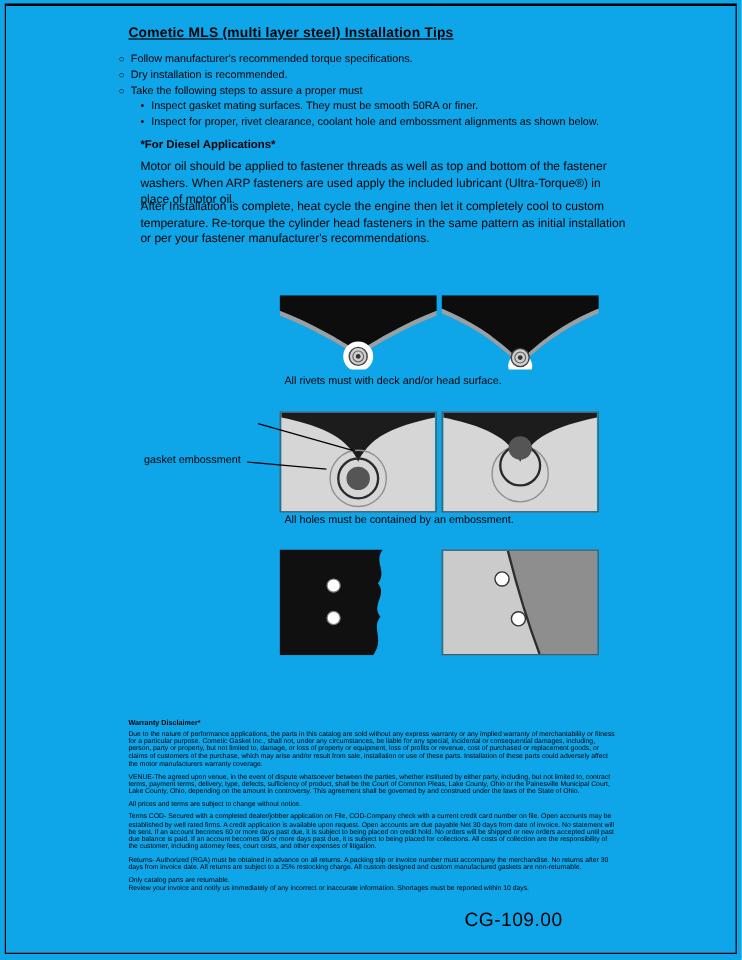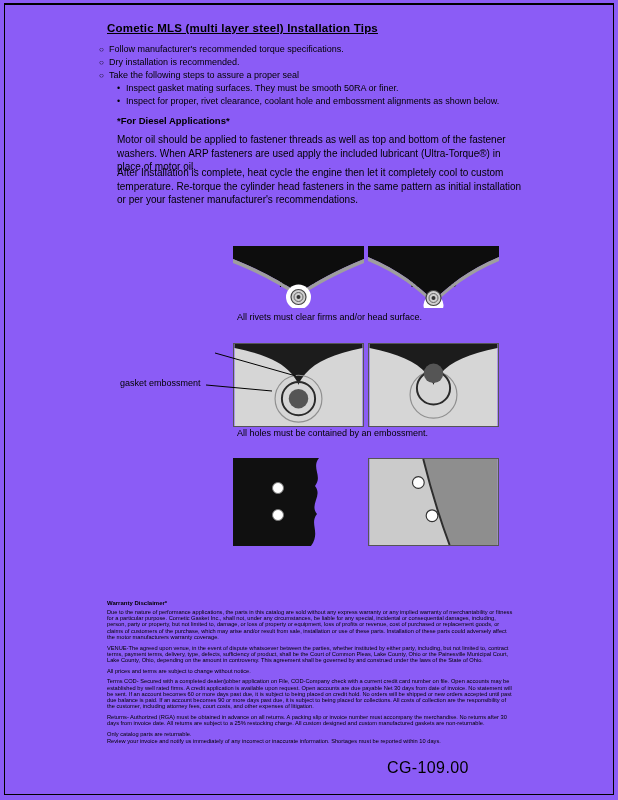--- a/index.html
+++ b/index.html
@@ -4,21 +4,21 @@
 <style>
   * { margin:0; padding:0; box-sizing:border-box; }
   html,body { width:618px; height:800px; }
   body {
     background:#ffffff;
     font-family:"Liberation Sans", sans-serif;
     color:#000;
     position:relative;
     overflow:hidden;
   }
-  .page { position:absolute; inset:0; background:#8b5cf6; }
+  .page { position:absolute; inset:0; background:#0ea5e9; }
   .frame {
     position:absolute; left:4px; top:3px; right:4px; bottom:5px;
     border:1px solid #000; border-top-width:2px; pointer-events:none;
   }
   .title {
     position:absolute; left:107px; top:22px;
     font-size:11.5px; font-weight:bold; text-decoration:underline;
     letter-spacing:0.2px;
   }
   .bullet { position:absolute; left:99px; font-size:9px; display:flex; }
@@ -69,21 +69,21 @@
   <div class="bullet b1">
     <span class="marker">○</span>
     <span>Follow manufacturer's recommended torque specifications.</span>
   </div>
   <div class="bullet b2">
     <span class="marker">○</span>
     <span>Dry installation is recommended.</span>
   </div>
   <div class="bullet b3">
     <span class="marker">○</span>
-    <span>Take the following steps to assure a proper seal</span>
+    <span>Take the following steps to assure a proper must</span>
   </div>
   <div class="bullet sub s1">
     <span class="marker">•</span>
     <span>Inspect gasket mating surfaces.  They must be smooth 50RA or finer.</span>
   </div>
   <div class="bullet sub s2">
     <span class="marker">•</span>
     <span>Inspect for proper, rivet clearance, coolant hole and embossment alignments as shown below.</span>
   </div>
 
@@ -107,21 +107,21 @@
   <div class="panel pan-r1 col-wrong">
     <svg viewBox="0 0 131 62">
       <path d="M0,0 H131 V11 C100,24 80,40 65.5,55 C51,40 31,24 0,11 Z" fill="#0d0d0d"></path>
       <path d="M0,11 C31,24 51,40 65.5,55 C80,40 100,24 131,11 L131,15 C100,28 80,44 65.5,59 C51,44 31,28 0,15 Z" fill="#9e9e9e"></path>
       <circle cx="65.5" cy="59" r="10" fill="#ffffff"></circle>
       <circle cx="65.5" cy="52" r="7.5" fill="#d0d0d0" stroke="#444" stroke-width="1.2"></circle>
       <circle cx="65.5" cy="52" r="4.5" fill="none" stroke="#666" stroke-width="1"></circle>
       <circle cx="65.5" cy="52" r="2" fill="#333"></circle>
     </svg>
   </div>
-  <div class="caption cap1">All rivets must clear firms and/or head surface.</div>
+  <div class="caption cap1">All rivets must with deck and/or head surface.</div>
 
   <div class="hdr hdr-r2 col-right">RIGHT</div>
   <div class="hdr hdr-r2 col-wrong">WRONG</div>
 
   <div class="panel pan-r2 col-right">
     <svg viewBox="0 0 131 84">
       <rect x="0" y="0" width="131" height="84" fill="#d6d6d6"></rect>
       <path d="M0,0 H131 V4 C102,10 83,18 73,30 C68,36 66.5,39 65.5,42 C64.5,39 63,36 58,30 C48,18 29,10 0,4 Z" fill="#1c1c1c"></path>
       <circle cx="65.5" cy="56" r="24" fill="none" stroke="#909090" stroke-width="1.2"></circle>
       <circle cx="65.5" cy="56" r="17" fill="none" stroke="#2a2a2a" stroke-width="2"></circle>

